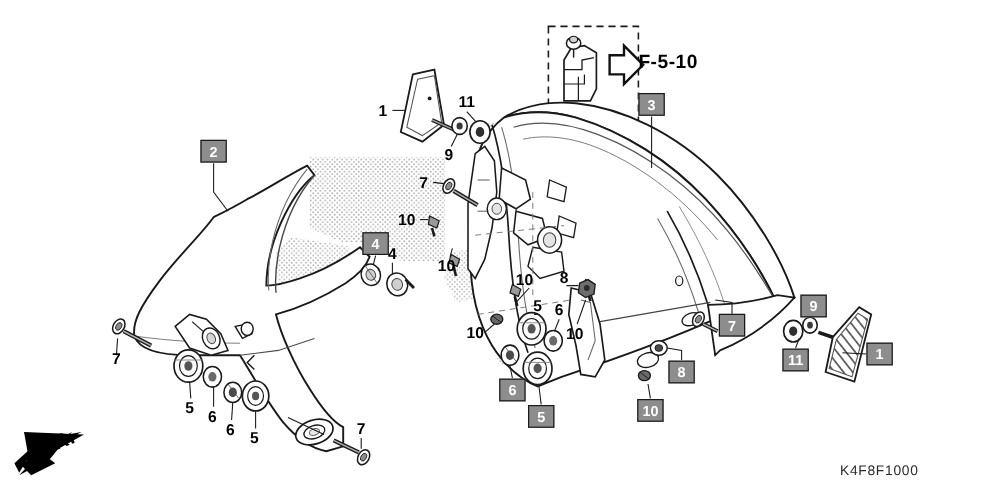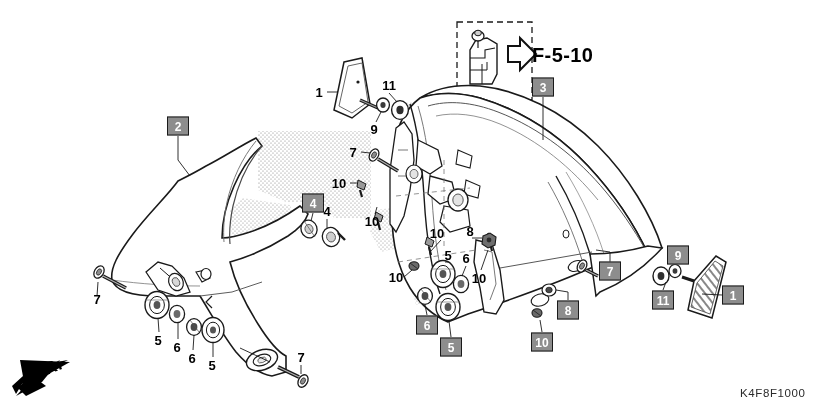--- a/index.html
+++ b/index.html
@@ -46,21 +46,21 @@
     display: flex;
     align-items: center;
     justify-content: center;
     box-sizing: border-box;
     transform: translate(-50%, -50%);
     letter-spacing: 0;
   }
   .refcode {
     position: absolute;
     font-family: "Liberation Sans", sans-serif;
-    font-size: 20px;
+    font-size: 16px;
     font-weight: 700;
     color: #000;
     white-space: nowrap;
     letter-spacing: 0.4px;
   }
   .frtext {
     position: absolute;
     font-family: "Liberation Sans", sans-serif;
     font-size: 17px;
     font-weight: 700;
@@ -424,21 +424,21 @@
 
   <div class="refcode" style="left:532px; top:44px;">F-5-10</div>
 
   <div class="frtext" style="left:34px; top:359px;">FR.</div>
   <svg style="position:absolute; left:8px; top:358px;" width="70" height="44">
     <path d="M62 4 L30 22 L38 28 L18 38 L10 30 L16 24 L12 2 Z" fill="#000000"></path>
     <path d="M60 2 L14 26 L8 36 L4 28 L26 8 Z" fill="#000000"></path>
     <path d="M8 38 L30 14 L52 2 L34 24 Z" fill="#000000"></path>
   </svg>
 
-  <div class="docid" style="left:740px; top:387px;text-align:center;">K4F8F1000</div>
+  <div class="docid" style="left:700px; top:387px;text-align:center;">K4F8F1000</div>
 
   <div id="badge-layer">
       <div class="badge" style="left: 178px; top: 126px;">2</div>
       <div class="badge" style="left: 543px; top: 87px;">3</div>
       <div class="badge" style="left: 313px; top: 203px;">4</div>
       <div class="badge" style="left: 427px; top: 325px;">6</div>
       <div class="badge" style="left: 451px; top: 347px;">5</div>
       <div class="badge" style="left: 568px; top: 310px;">8</div>
       <div class="badge" style="left: 542px; top: 342px;">10</div>
       <div class="badge" style="left: 610px; top: 271px;">7</div>

